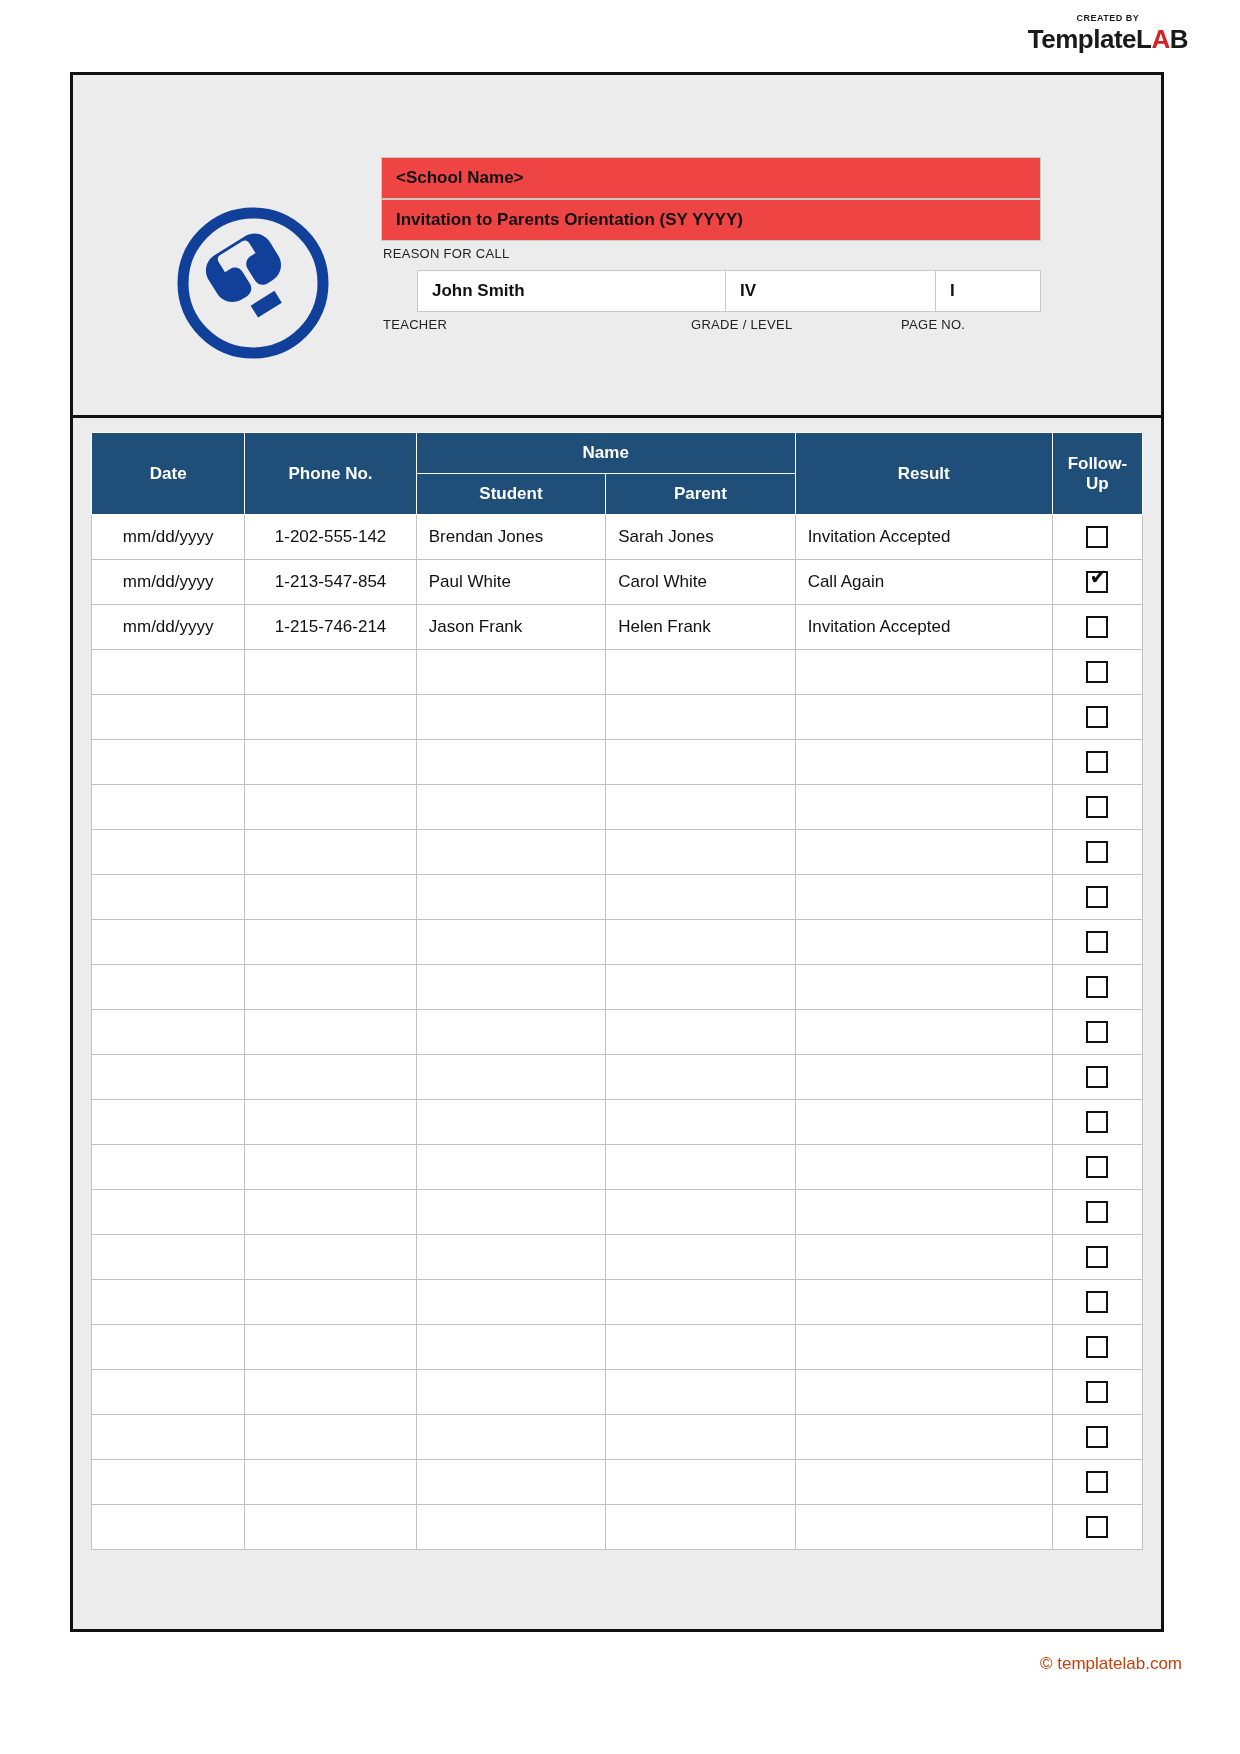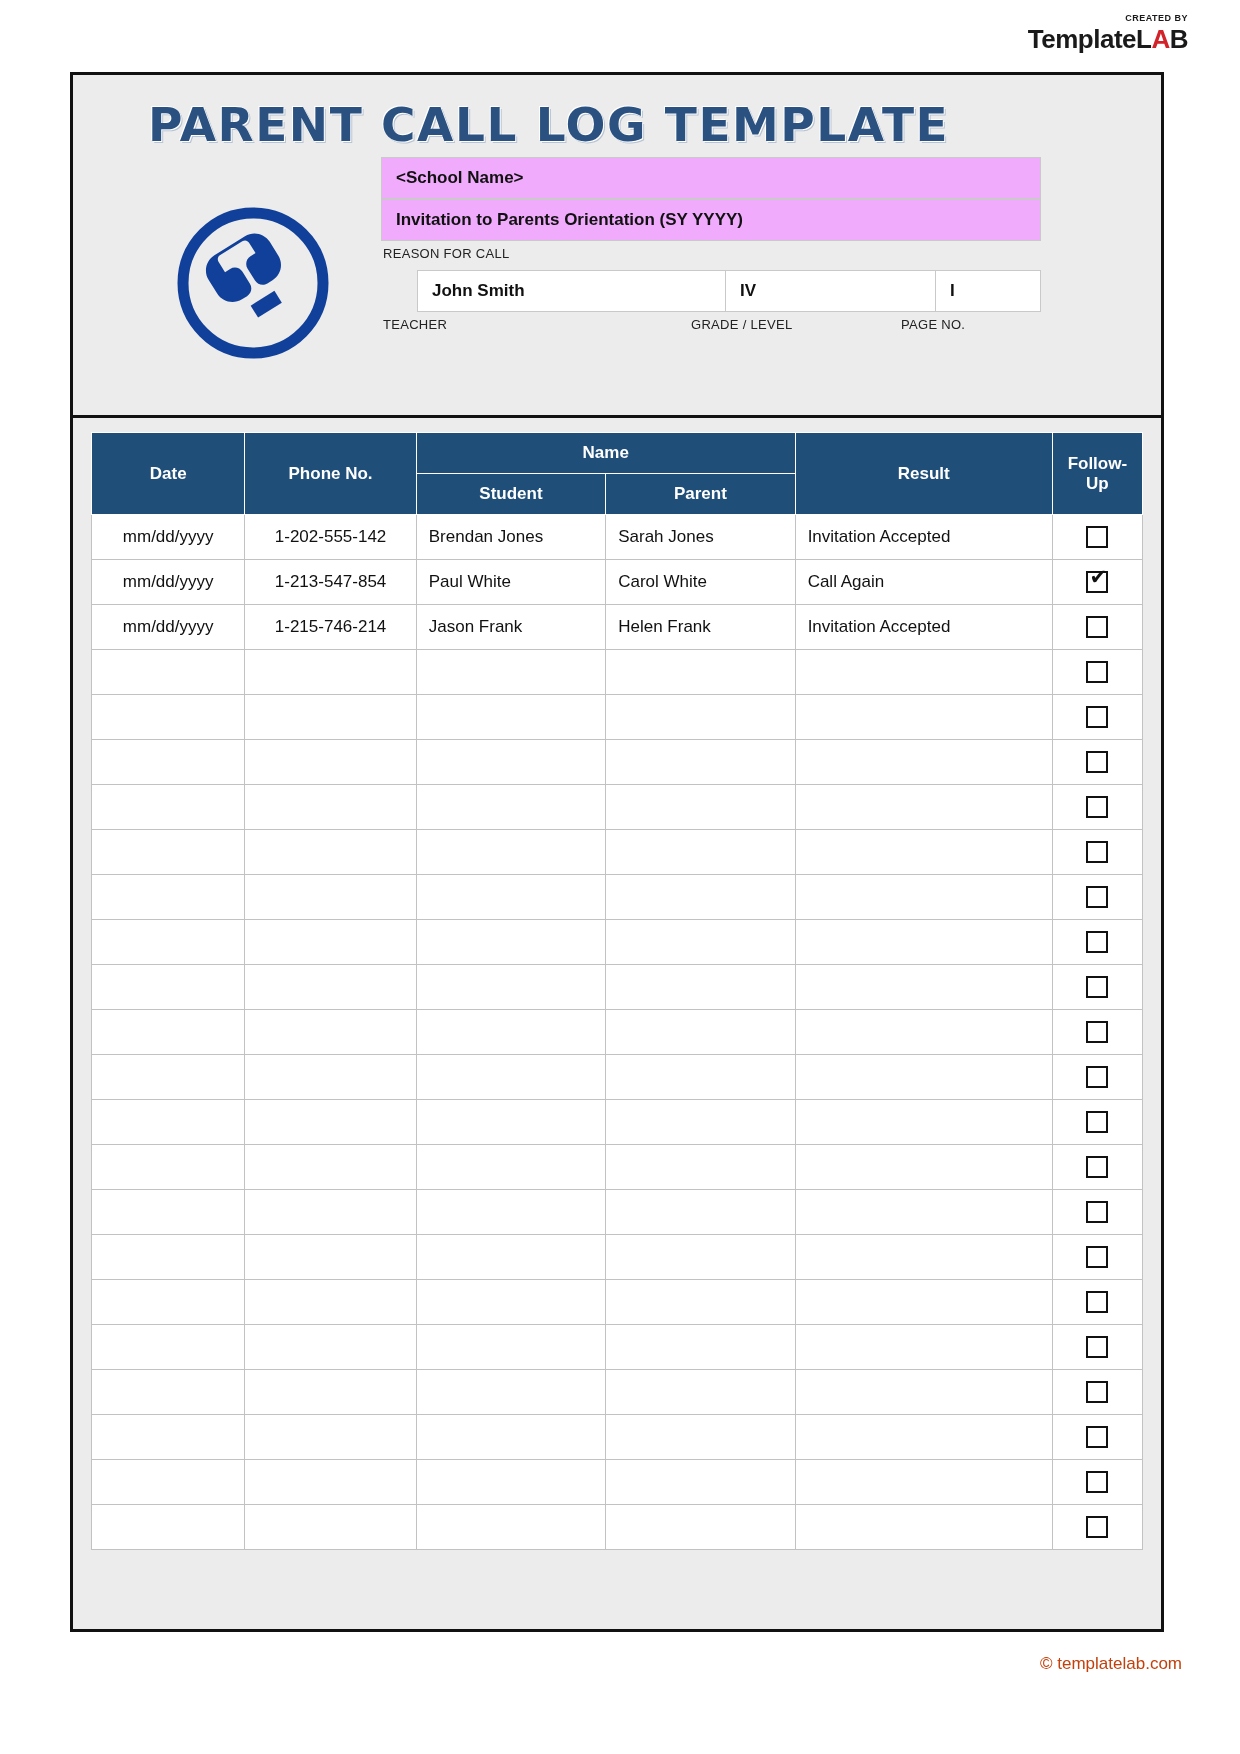--- a/index.html
+++ b/index.html
@@ -13,21 +13,21 @@
     font-family: "Liberation Sans", sans-serif;
     position: relative;
     overflow: hidden;
   }
 
   
   .brand {
     position: absolute;
     top: 14px;
     right: 52px;
-    text-align: right;
+    text-align: center;
     line-height: 1;
   }
   .brand-created {
     font-size: 9px;
     font-weight: bold;
     letter-spacing: 0.5px;
     color: #1a1a1a;
     margin-bottom: 3px;
   }
   .brand-name {
@@ -86,21 +86,21 @@
     height: 160px;
   }
 
   .fields {
     position: absolute;
     left: 308px;
     top: 82px;
     width: 660px;
   }
   .field-box {
-    background: #f0abfc;
+    background: #ef4444;
     border: 1px solid #c9c9c9;
     height: 42px;
     display: flex;
     align-items: center;
     padding: 0 14px;
     box-sizing: border-box;
     font-size: 17px;
     font-weight: bold;
     color: #111111;
   }
@@ -213,21 +213,20 @@
 
 <div class="brand">
   <div class="brand-created">CREATED BY</div>
   <div class="brand-name"><span>Template</span><span class="lab">L</span><span class="red">A</span><span class="lab">B</span></div>
 </div>
 
 <div class="sheet">
 
   <div class="header-zone">
 
-    <div class="doc-title">PARENT CALL LOG TEMPLATE</div>
 
     <div class="phone-badge">
       <svg viewBox="0 0 160 160" width="160" height="160" aria-hidden="true">
         <circle cx="80" cy="80" r="70" fill="none" stroke="#11409b" stroke-width="11"></circle>
         <g transform="translate(80,80) rotate(-32) translate(-80,-80)">
           <path d="M62 36 c-10 0 -18 8 -18 18 l0 16 c0 10 8 18 18 18 l6 0 c5 0 9 -4 9 -9 l0 -14 c0 -5 -4 -9 -9 -9 l-6 0 0 -12 c0 -3 2 -5 5 -5 l26 0 c3 0 5 2 5 5 l0 12 -6 0 c-5 0 -9 4 -9 9 l0 14 c0 5 4 9 9 9 l6 0 c10 0 18 -8 18 -18 l0 -16 c0 -10 -8 -18 -18 -18 z" fill="#11409b"></path>
           <path d="M66 98 l28 0 0 14 -28 0 z" fill="#11409b"></path>
         </g>
       </svg>
     </div>

